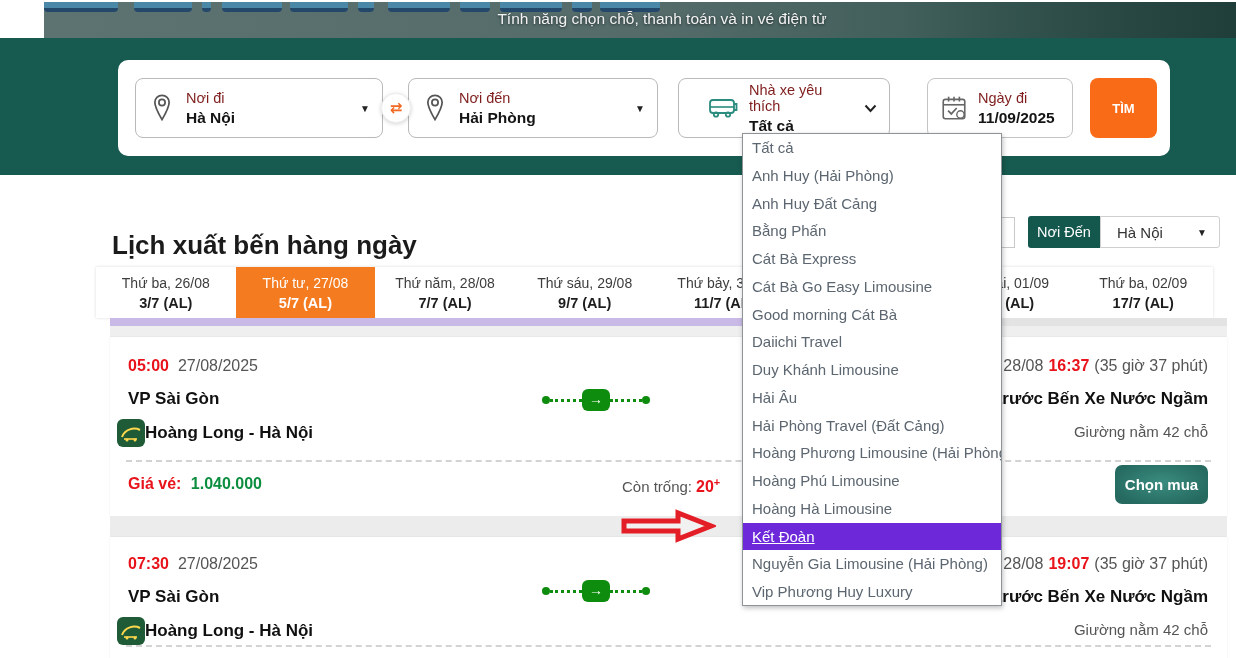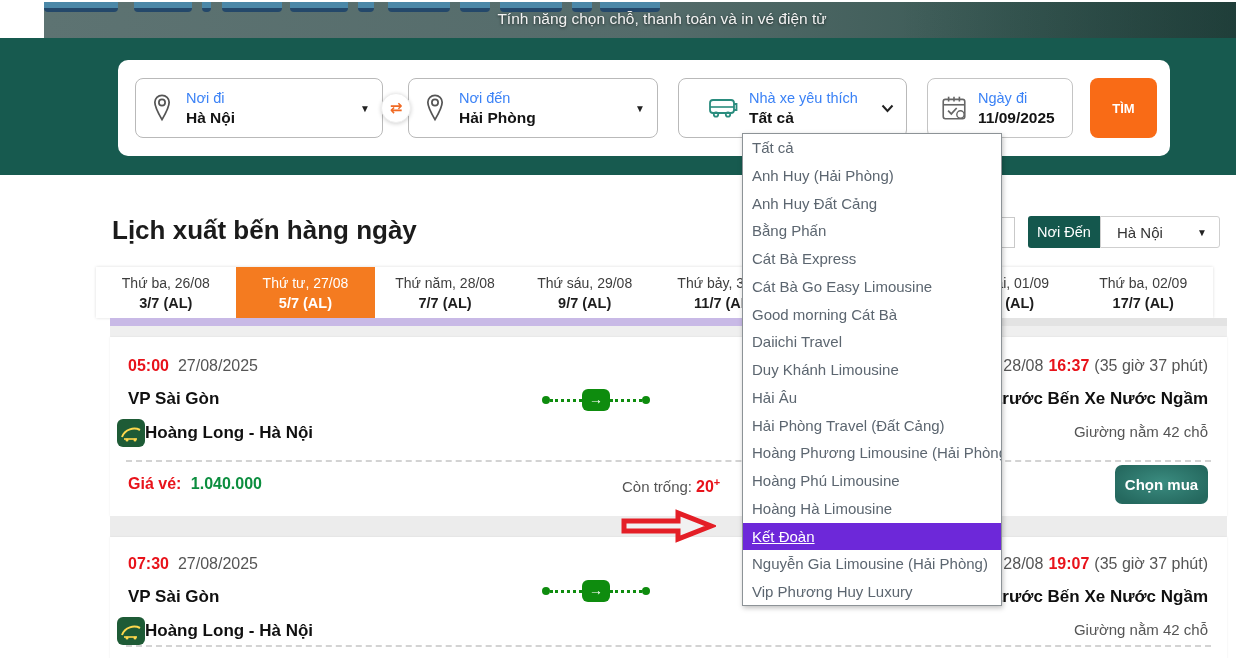--- a/index.html
+++ b/index.html
@@ -17,36 +17,36 @@
     font-size:15.5px; text-shadow:0 1px 3px rgba(0,0,0,.6); z-index:2; }
 
   
   .greenband { position:absolute; left:0; top:38px; width:1236px; height:137px; background:#175a4f; }
   .search-panel { position:absolute; left:118px; top:60px; width:1052px; height:96px;
     background:#fff; border-radius:10px; z-index:10; }
   .field { position:absolute; top:18px; height:60px; border:1px solid #b9b9b9; border-radius:8px;
     background:#fff; display:flex; align-items:center; padding:0 12px; gap:10px; cursor:pointer; }
   .f1 { left:17px;  width:248px; }
   .f2 { left:290px; width:250px; }
-  .f3 { left:560px; width:229px;padding-left:28px; }
+  .f3 { left:560px; width:212px;padding-left:28px; }
   .f4 { left:809px; width:146px; border-color:#c4c4c4; }
   .field .txt { flex:1; display:flex; flex-direction:column; gap:3px; }
-  .field .lbl { font-size:14.5px; color:#3b82f6; }
+  .field .lbl { font-size:14.5px; color:#7f1d1d; }
   .field .val { font-size:15.5px; font-weight:bold; color:#141414; }
   .caret { font-size:10px; color:#222; }
   .swap { position:absolute; left:263px; top:33px; width:30px; height:30px; border-radius:50%;
     background:#fff; border:1px solid #eee; box-shadow:0 1px 4px rgba(0,0,0,.18);
     color:#f06a24; font-size:15px; font-weight:bold; text-align:center; line-height:28px;
     cursor:pointer; z-index:11; }
   .find { position:absolute; left:972px; top:18px; width:67px; height:60px; border:none;
     border-radius:8px; background:#f96b16; color:#fff; font-weight:bold; font-size:13px;
     font-family:inherit; cursor:pointer; }
 
   
-  .page-title { position:absolute; left:112px; top:215px; font-size:26px; font-weight:bold; color:#1b1b1b; }
+  .page-title { position:absolute; left:112px; top:230px; font-size:26px; font-weight:bold; color:#1b1b1b; }
   .hidden-input { position:absolute; left:905px; top:217px; width:110px; height:31px;
     border:1px solid #c9c9c9; background:#fff; z-index:5; }
   .dest-label { position:absolute; left:1028px; top:216px; width:72px; height:32px;
     background:#14574d; color:#fff; font-size:14.5px; display:flex; align-items:center;
     justify-content:center; border-radius:3px 0 0 3px; }
   .dest-select { position:absolute; left:1100px; top:216px; width:120px; height:32px;
     background:#fff; border:1px solid #cfcfcf; border-radius:0 3px 3px 0; font-size:15px; color:#333;
     display:flex; align-items:center; padding:0 12px 0 16px; justify-content:space-between; cursor:pointer; }
 
   

